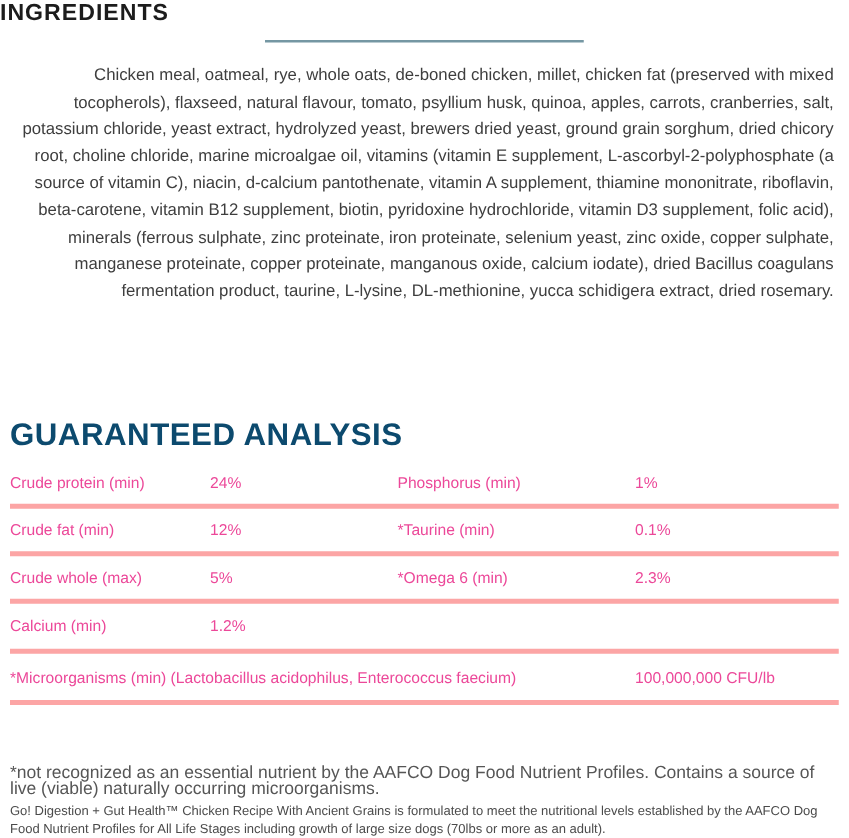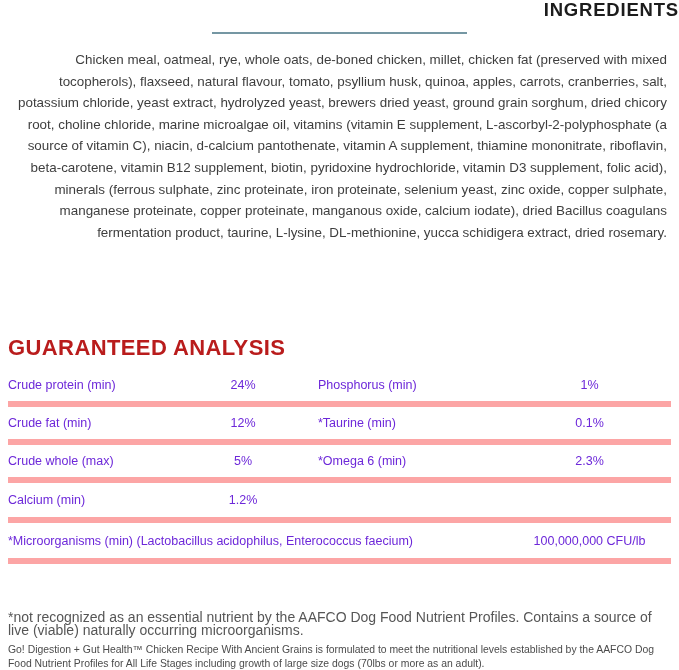--- a/index.html
+++ b/index.html
@@ -5,53 +5,53 @@
   html,body{margin:0;padding:0;background:#ffffff;}
   .page{
     position:relative;
     width:679px;height:670px;
     background:#ffffff;
     font-family:"Liberation Sans","DejaVu Sans",sans-serif;
     overflow:hidden;
   }
   .ing-title{
     position:absolute;top:2px;left:0;right:0;
-    text-align:right;
+    text-align:left;
     font-size:18.5px;line-height:15px;font-weight:bold;
     letter-spacing:0.8px;color:#1c1c1c;margin:0;
   }
   .title-rule{
     position:absolute;top:32px;left:212px;
     width:255px;height:2px;background:#7597A3;
   }
   .ing-text{
     position:absolute;top:49px;left:12px;right:12px;
     margin:0;text-align:right;
     font-size:13.4px;line-height:21.6px;color:#3e3e3e;
   }
   .ga-title{
     position:absolute;top:337px;left:8px;
-    margin:0;font-size:22px;line-height:22px;font-weight:bold;
-    letter-spacing:0.4px;color:#b91c1c;
+    margin:0;font-size:25px;line-height:22px;font-weight:bold;
+    letter-spacing:0.4px;color:#0c4a6e;
   }
   .ga-table{
     position:absolute;top:369px;left:8px;right:8px;
   }
   .ga-row{
     display:grid;
     grid-template-columns:160px 150px 190px 1fr;
     height:38px;box-sizing:border-box;
-    border-bottom:6px solid #fca5a5;
+    border-bottom:4px solid #fca5a5;
     align-items:center;
-    font-size:12.5px;color:#6d28d9;
+    font-size:12.5px;color:#ec4899;
   }
   .ga-row.tall{height:40px;}
   .ga-row.wide{grid-template-columns:500px 1fr;height:41px;}
   .cell-label{text-align:left;}
-  .cell-value{text-align:center;}
+  .cell-value{}
   .footnote{
     position:absolute;top:611px;left:8px;right:6px;
     margin:0;font-size:14px;line-height:13px;color:#565656;
   }
   .statement{
     position:absolute;top:643px;left:8px;right:10px;
     margin:0;font-size:10.4px;line-height:13.6px;color:#4b4b4b;
   }
 </style>
 </head>

